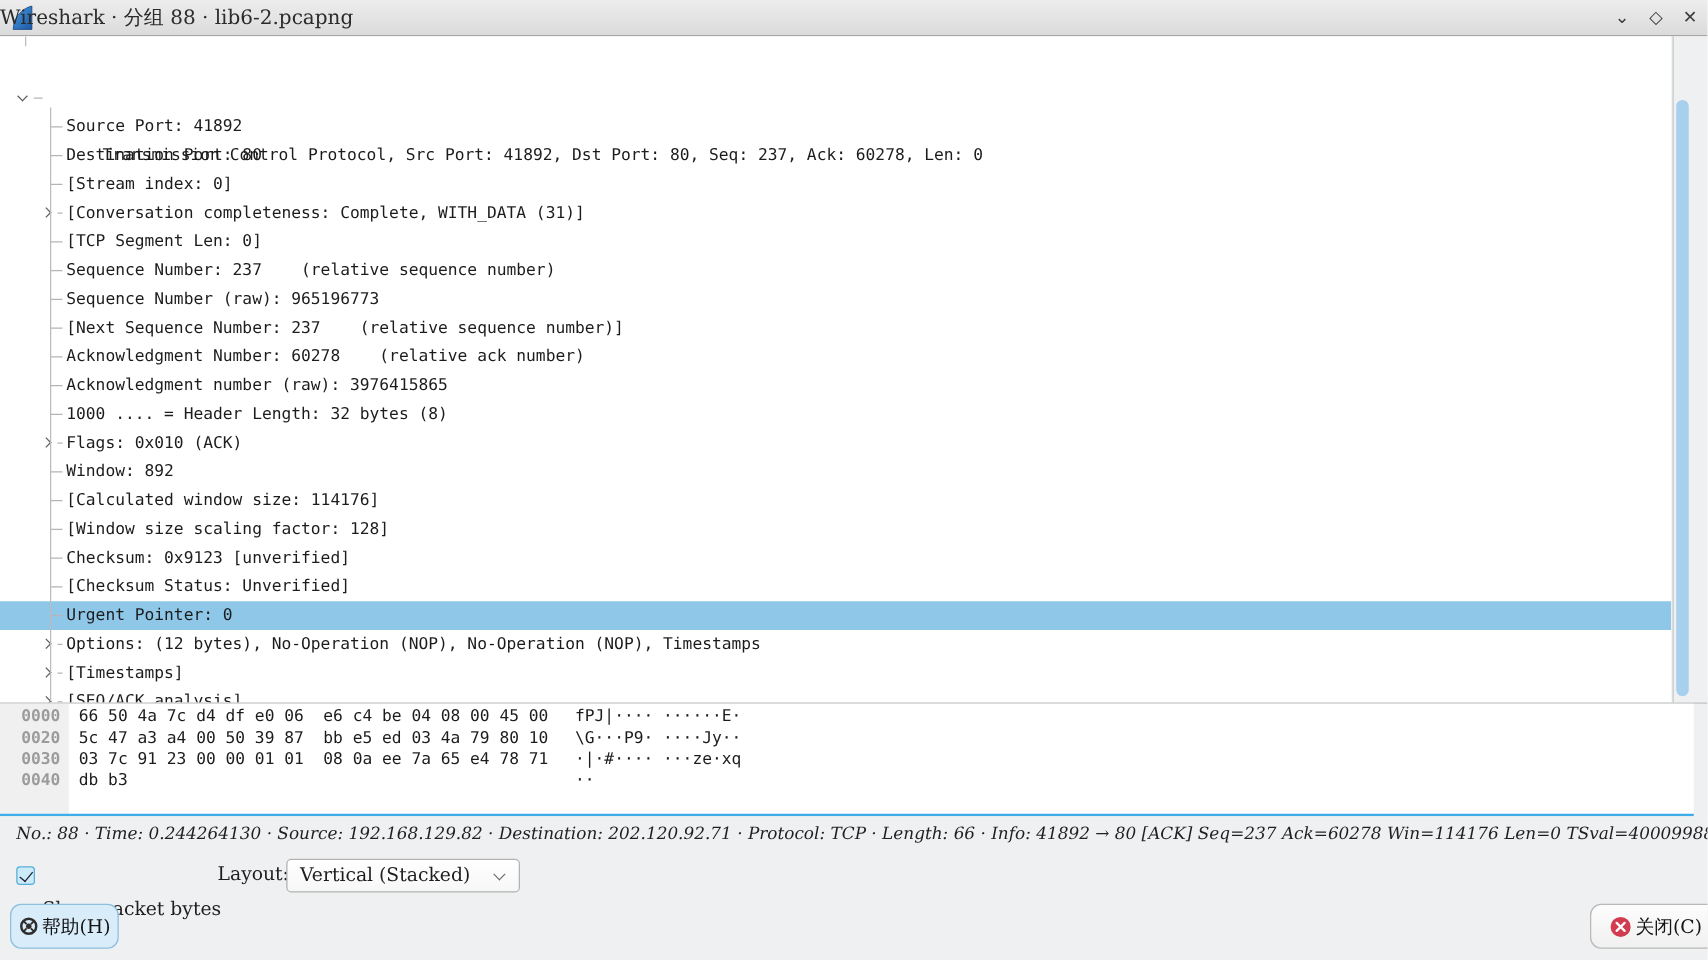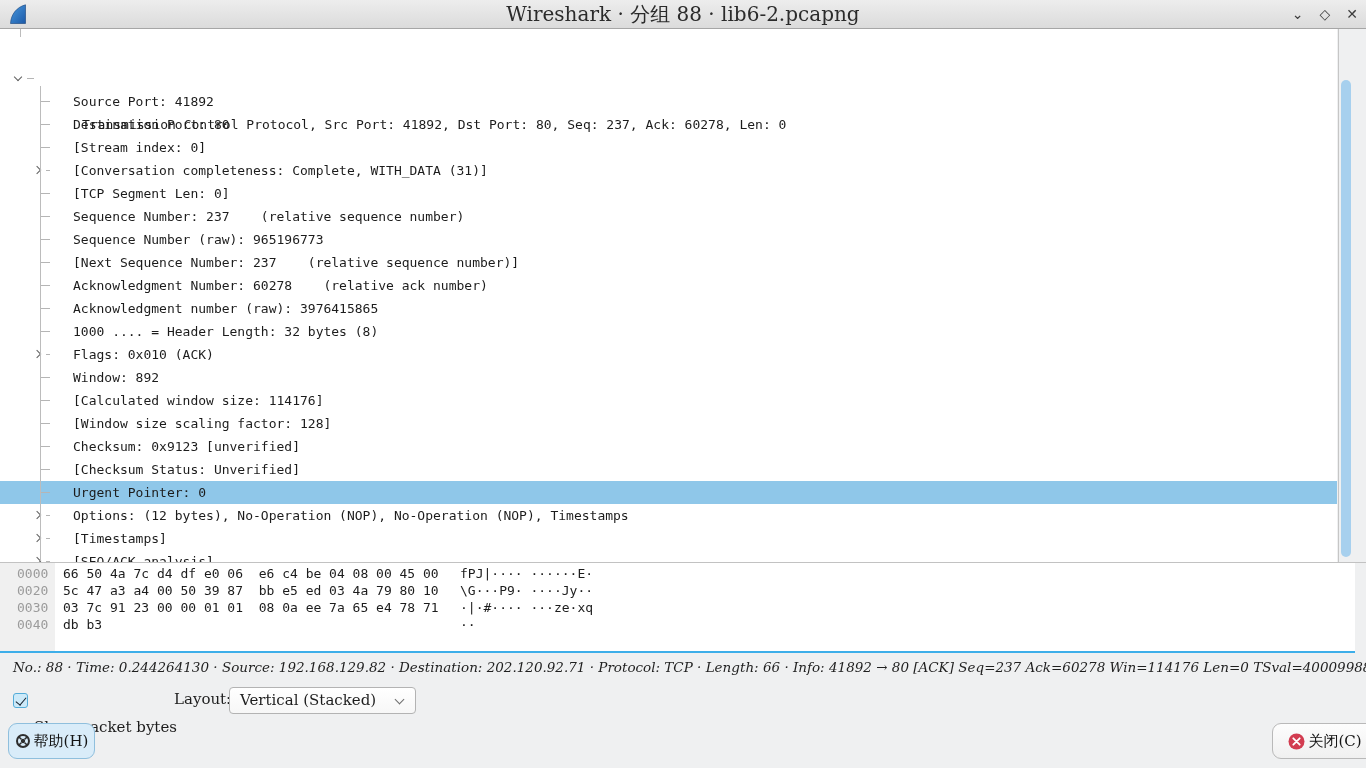--- a/index.html
+++ b/index.html
@@ -8,28 +8,28 @@
   }
   *{margin:0;padding:0;box-sizing:border-box;}
   html,body{width:1366px;height:768px;overflow:hidden;}
   body{background:#eff0f1;font-family:"DejaVu Serif","Liberation Serif",serif;position:relative;}
 
   
   .titlebar{position:absolute;top:0;left:0;width:1366px;height:29px;
     background:linear-gradient(#ededed,#dbdbdb);border-bottom:1px solid #a6a6a6;}
   .titlebar .logo{position:absolute;left:9px;top:4px;}
   .titlebar .title{position:absolute;left:0;right:0;top:0;height:28px;line-height:28px;
-    text-align:center;font-size:20px;color:#2b2b2b;}
+    font-size:16px;color:#2b2b2b;}
   .win-controls{position:absolute;right:8px;top:0;height:28px;display:flex;align-items:center;gap:16px;}
   .win-controls span{font-family:"DejaVu Sans",sans-serif;font-size:14px;color:#3c3c3c;cursor:default;line-height:28px;}
 
   
   .tree-pane{position:absolute;top:29px;left:0;width:1337px;height:533px;background:#ffffff;overflow:hidden;}
   .tree-rows{position:absolute;top:38px;left:0;width:100%;}
-  .tree-row{position:relative;height:23px;line-height:23px;padding-left:73px;
+  .tree-row{position:relative;height:23px;line-height:23px;padding-left:53px;
     font-family:"DejaVu Sans Mono","Liberation Mono",monospace;font-size:13px;color:#1c1c1c;white-space:pre;}
   .tree-row.root{padding-left:35px;}
   .tree-row::before{content:"";position:absolute;left:40px;top:11px;width:10px;border-top:1px solid #b5b5b5;}
   .tree-row.root::before{left:27px;width:7px;}
   .tree-row.expandable::before{left:46px;width:4px;}
   .tree-row.selected{background:var(--selection);}
   .chev{position:absolute;width:6px;height:6px;border-right:1.4px solid #5e5e5e;border-bottom:1.4px solid #5e5e5e;}
   .chev.down{left:15px;top:7px;transform:rotate(45deg);}
   .chev.right{left:34px;top:8px;transform:rotate(-45deg);}
   .tree-vline{position:absolute;left:40px;top:57px;height:475px;width:1px;background:#bcbcbc;}
@@ -39,21 +39,21 @@
   .scrollbar{position:absolute;top:29px;left:1338px;width:28px;height:533px;background:#eff0f1;border-left:1px solid #c6c6c6;}
   .scroll-thumb{position:absolute;left:2px;top:51px;width:10px;height:477px;border-radius:5px;background:var(--scroll-thumb);}
 
   .pane-sep{position:absolute;top:562px;left:0;width:1366px;height:1px;background:#c2c2c2;}
 
   
   .hex-pane{position:absolute;top:563px;left:0;width:1355px;height:88px;background:#ffffff;overflow:hidden;}
   .offset-strip{position:absolute;left:0;top:0;width:55px;height:88px;background:#f0f0f0;}
   .hex-rows{position:absolute;top:2px;left:0;width:100%;}
   .hex-row{height:17px;line-height:17px;font-family:"DejaVu Sans Mono","Liberation Mono",monospace;font-size:13px;white-space:pre;color:#1c1c1c;}
-  .hex-offset{display:inline-block;width:55px;padding-left:17px;color:#9b9b9b;}
+  .hex-offset{display:inline-block;width:55px;padding-left:17px;color:#9b9b9b;font-weight:bold;}
   .hex-bytes{display:inline-block;margin-left:8px;width:389px;}
   .hex-ascii{display:inline-block;margin-left:8px;}
 
   .blue-divider{position:absolute;top:651px;left:0;width:1355px;height:2px;background:var(--divider-blue);}
 
   
   .bottom-panel{position:absolute;top:653px;left:0;width:1366px;height:115px;background:#eff0f1;}
   .status-line{position:absolute;top:6px;left:13px;right:10px;font-size:13.5px;font-style:italic;color:#1f1f1f;white-space:nowrap;}
 
   .controls-row{position:absolute;top:34px;left:0;width:100%;height:27px;}

